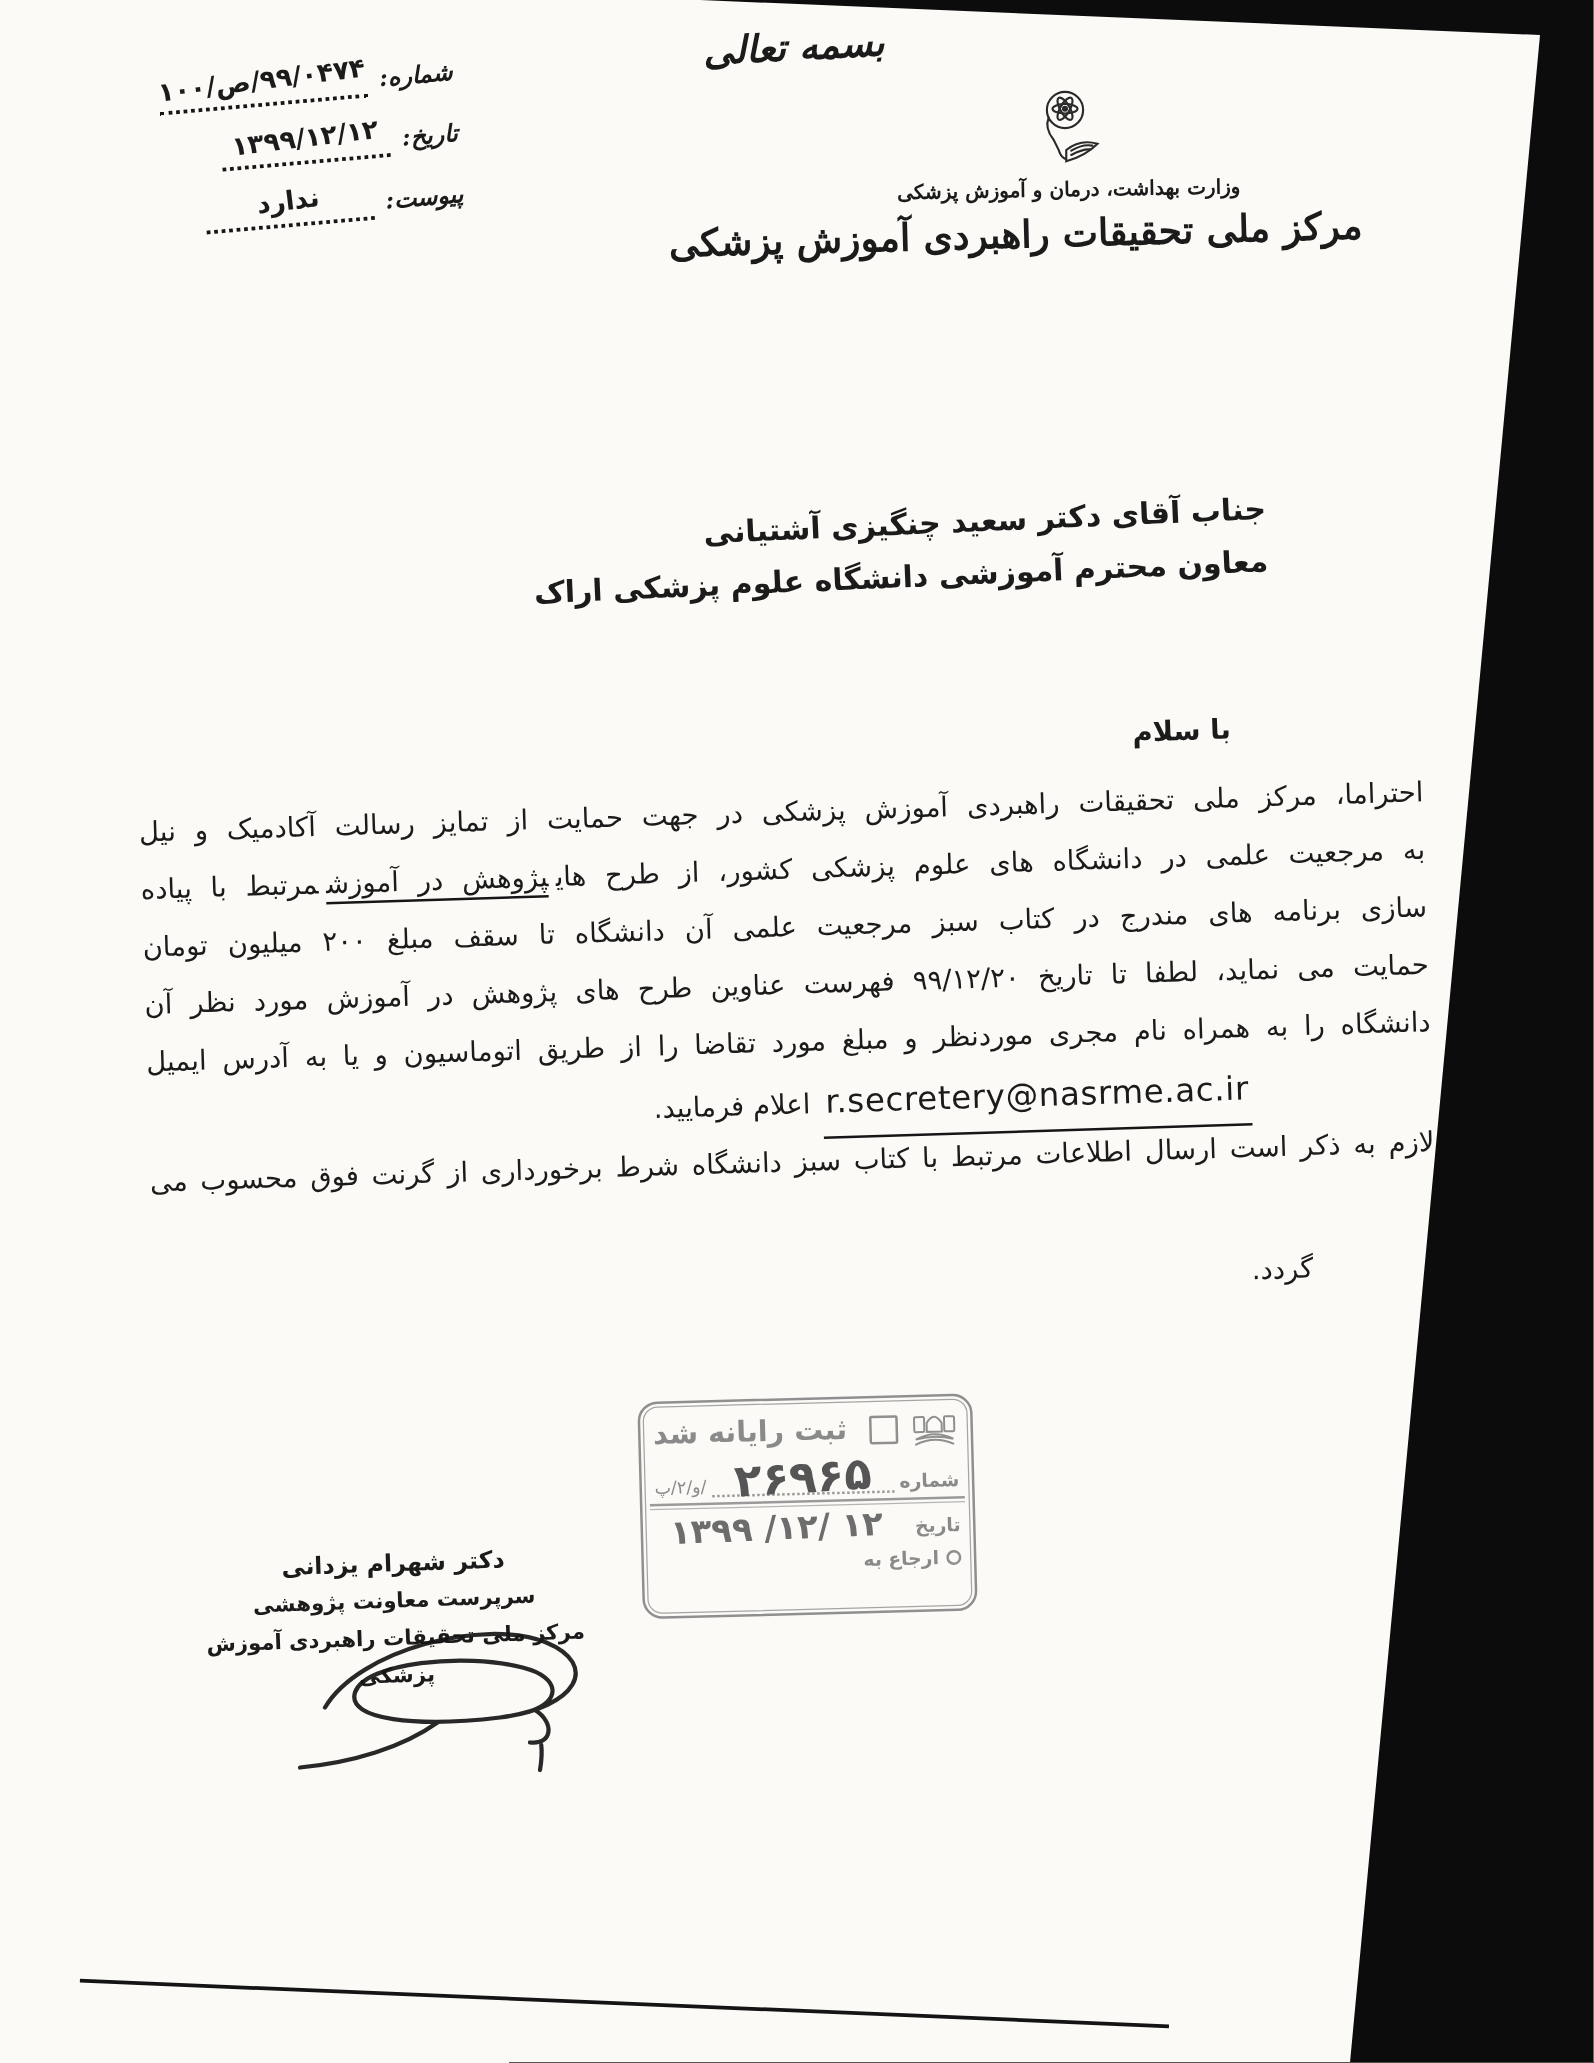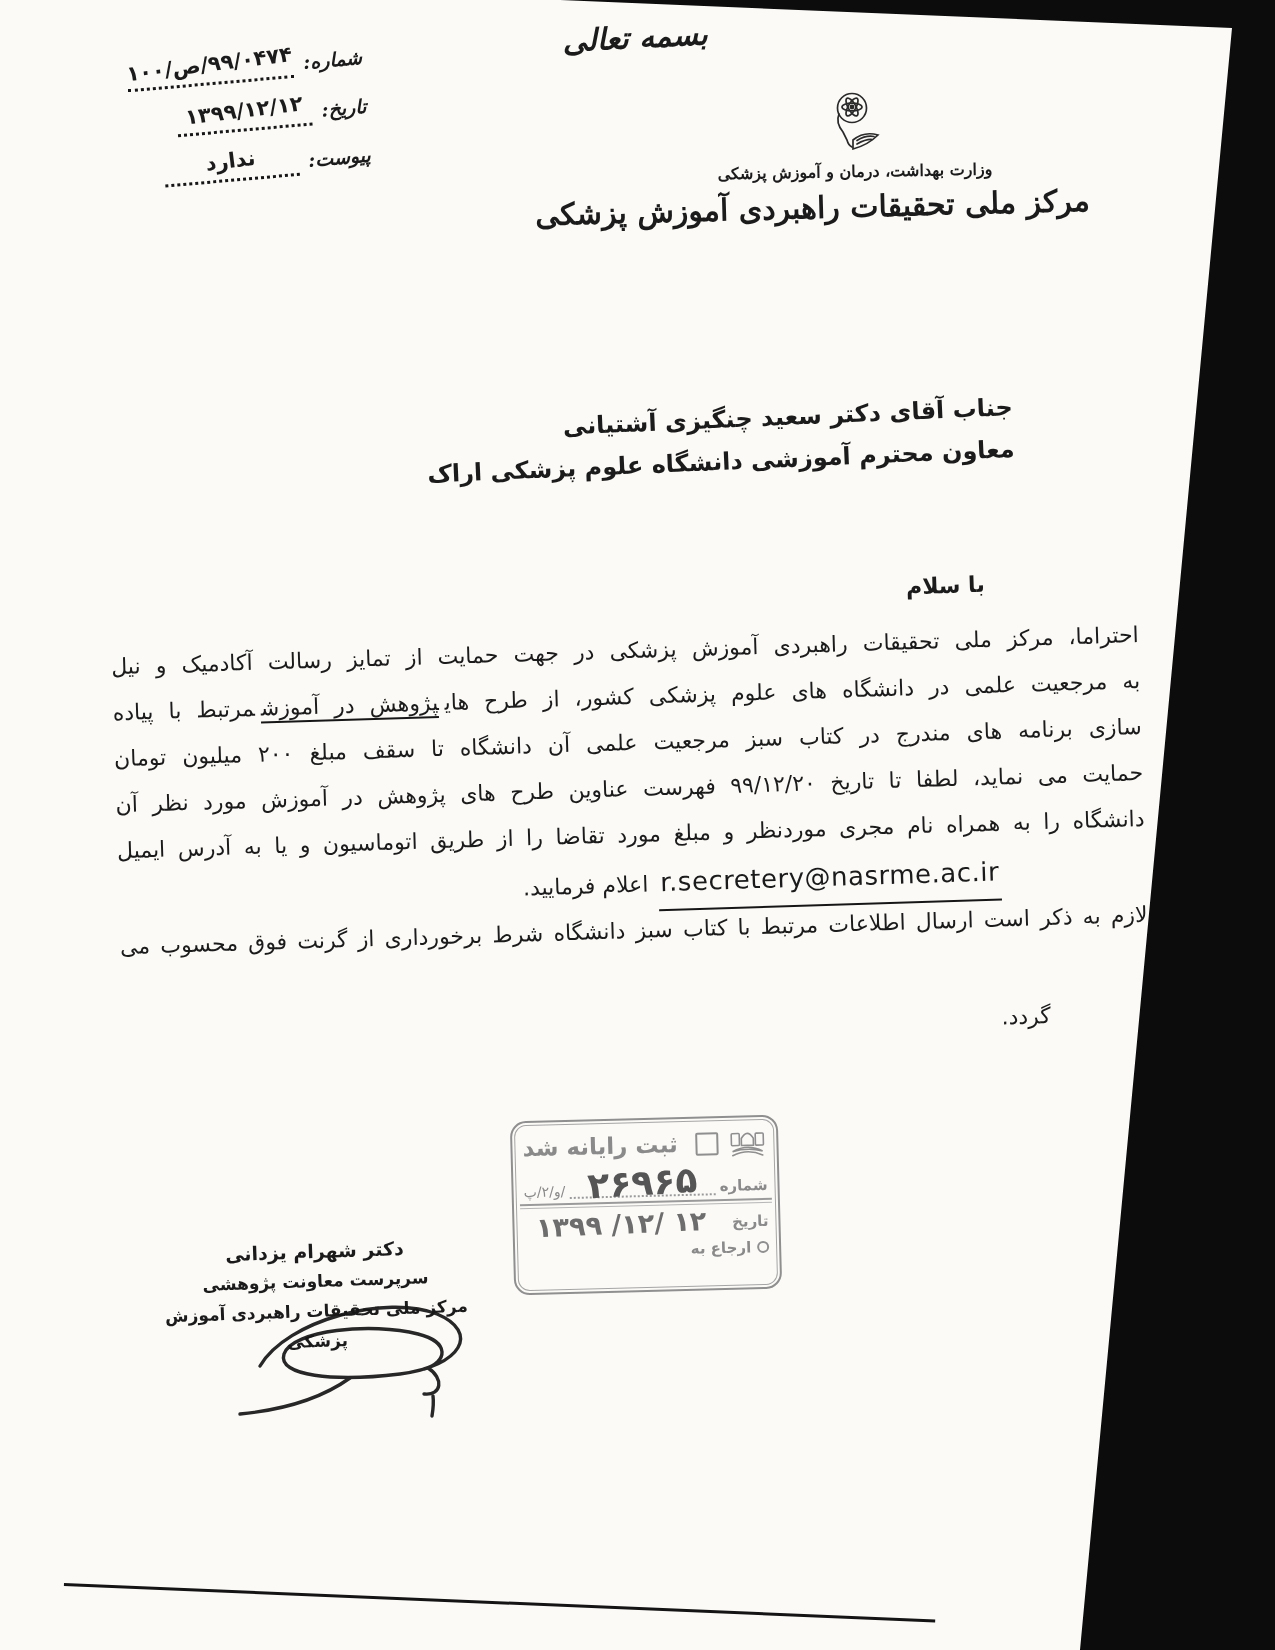--- a/index.html
+++ b/index.html
@@ -37,21 +37,21 @@
   .leader{
     display:inline-block; border-bottom:3px dotted #161616; min-width:135px;
     margin-right:4px; text-align:center; vertical-align:baseline;
   }
   .refval{
     display:inline-block; transform:translateY(-6px) rotate(-2deg);
     font-size:21px; letter-spacing:1px; font-weight:bold;
   }
 
   
-  .letterhead{position:absolute; left:620px; top:88px; width:470px; text-align:center;}
+  .letterhead{position:absolute; left:620px; top:68px; width:470px; text-align:center;}
   .logo{display:block; margin:0 auto 4px auto;}
   .ministry{font-size:16px; font-family:"DejaVu Serif", serif; font-weight:bold; transform:rotate(-1deg);}
   .center-name{
     margin-top:8px; font-size:30px; font-weight:bold;
     font-family:"DejaVu Serif", serif; transform:rotate(-1.5deg); white-space:nowrap;
   }
 
   
   .recipient{
     position:absolute; right:263px; top:386px; text-align:right;

